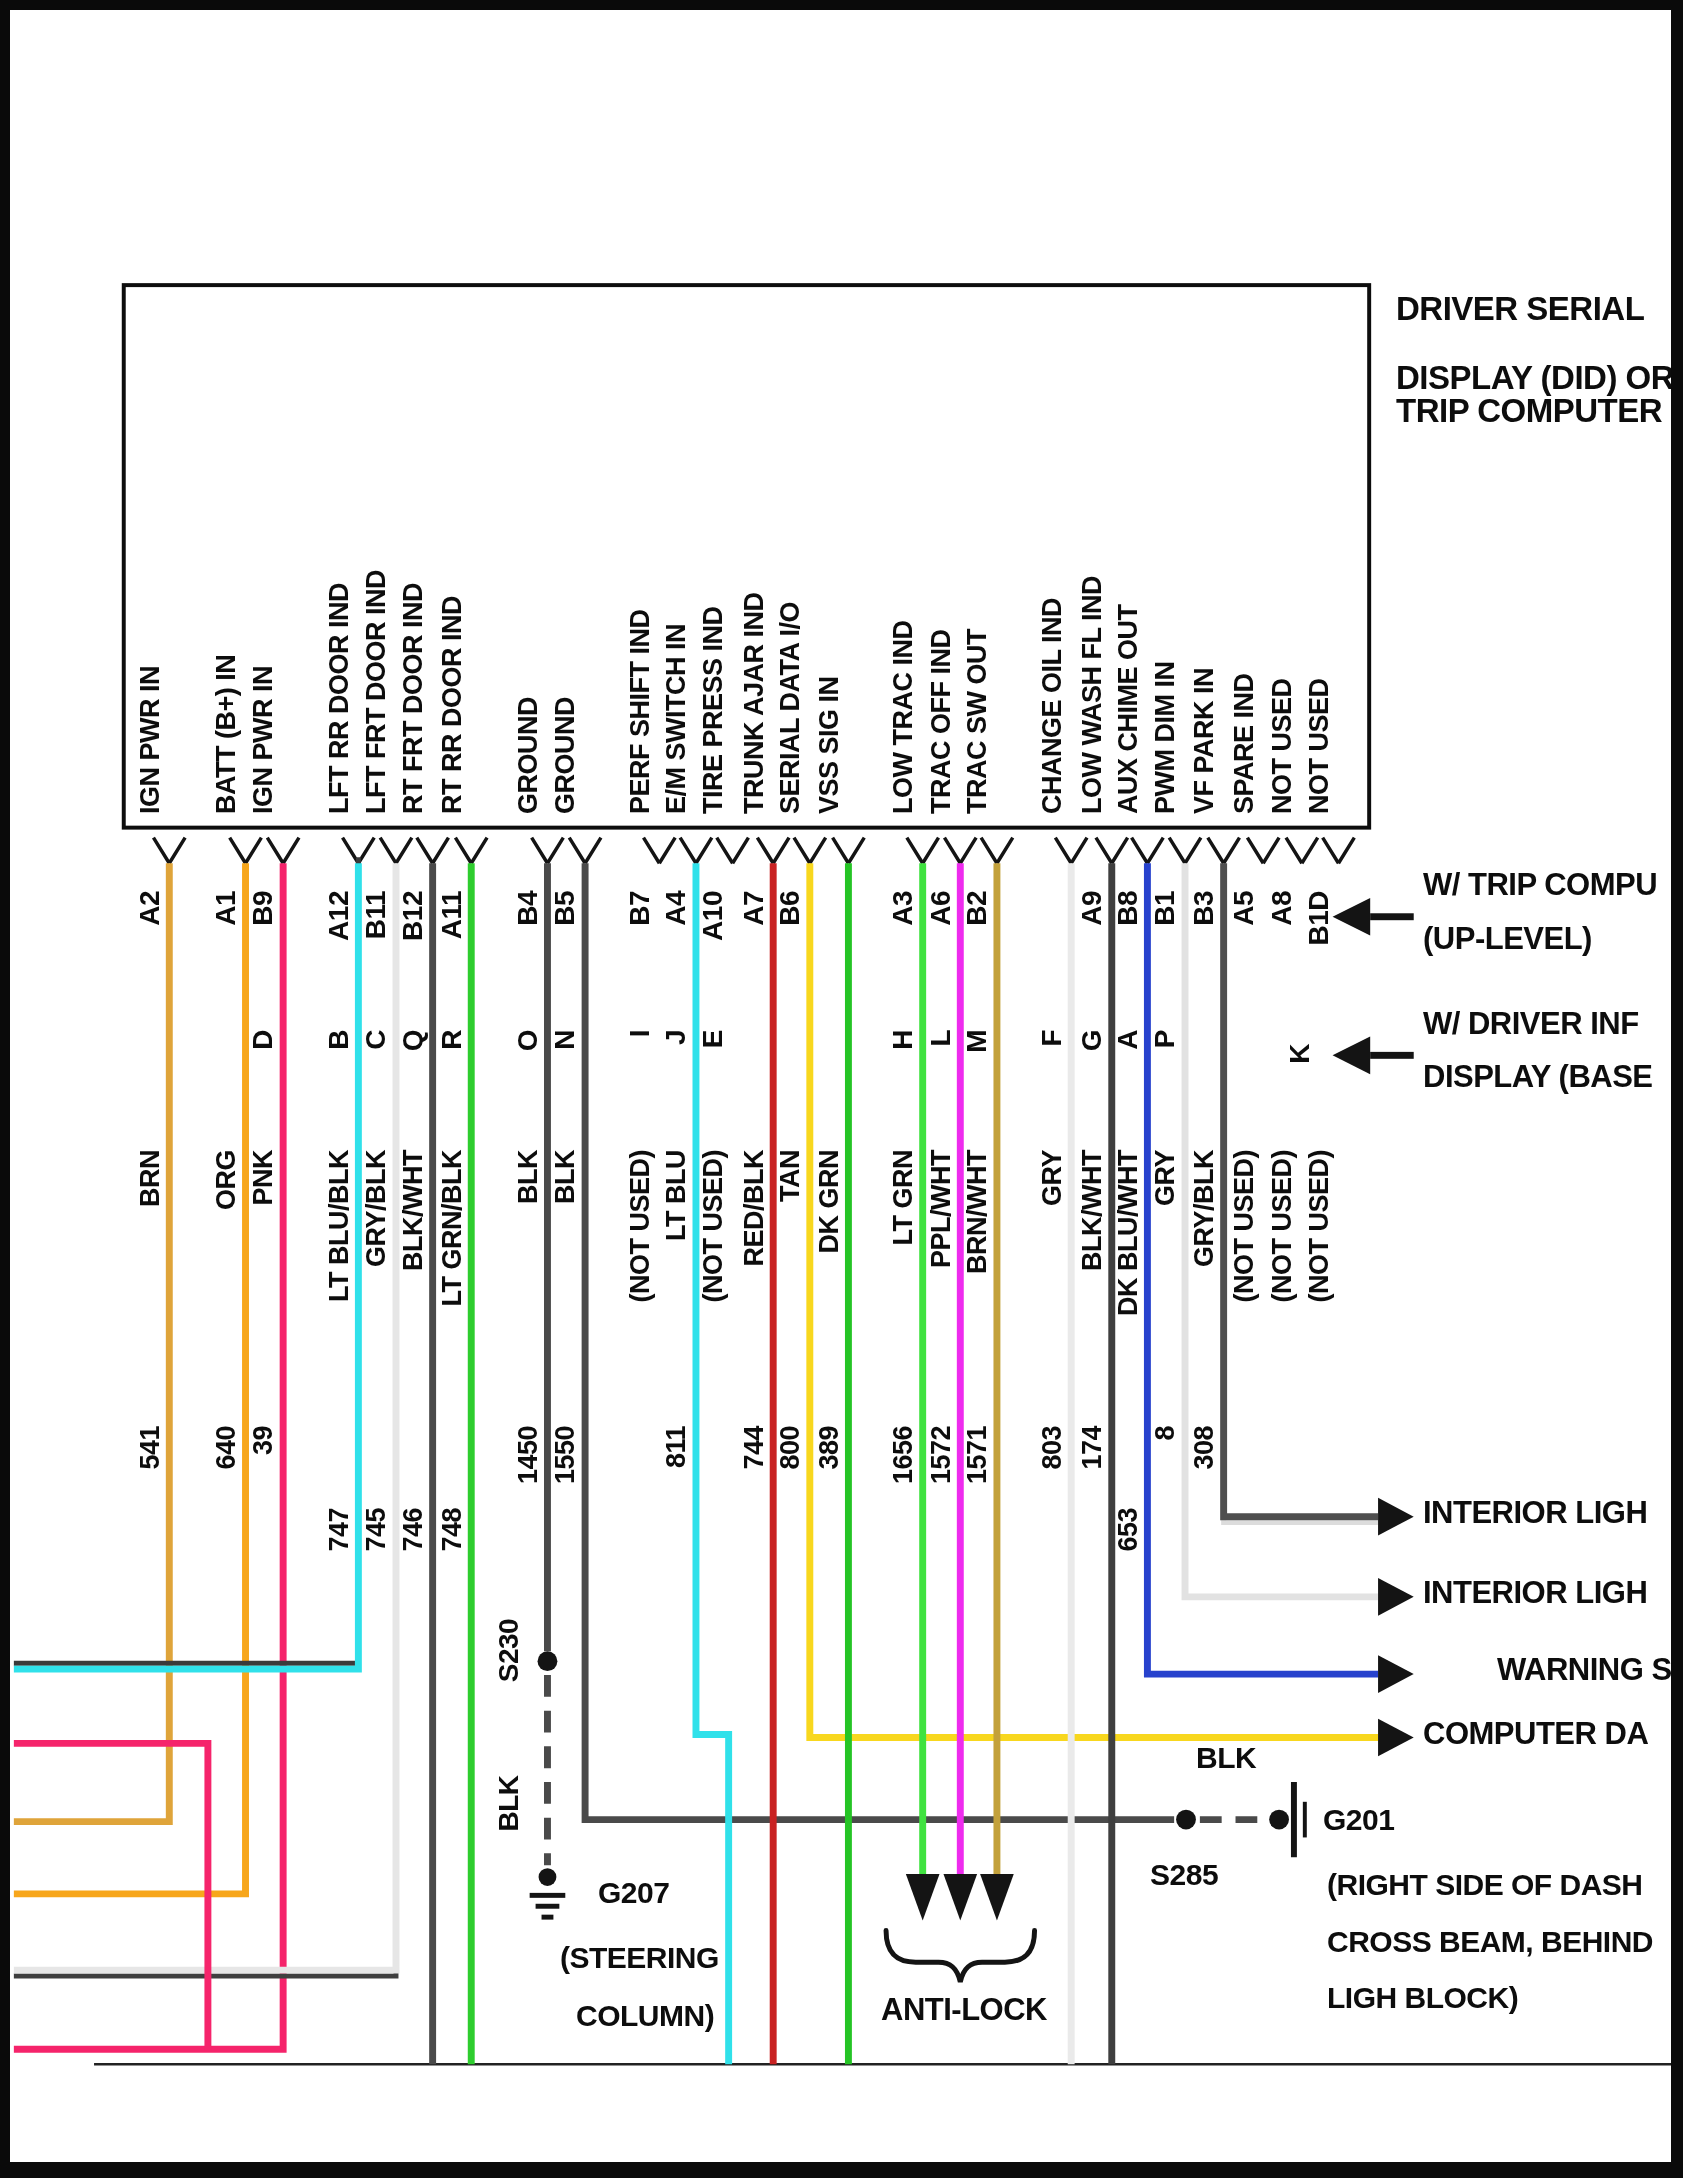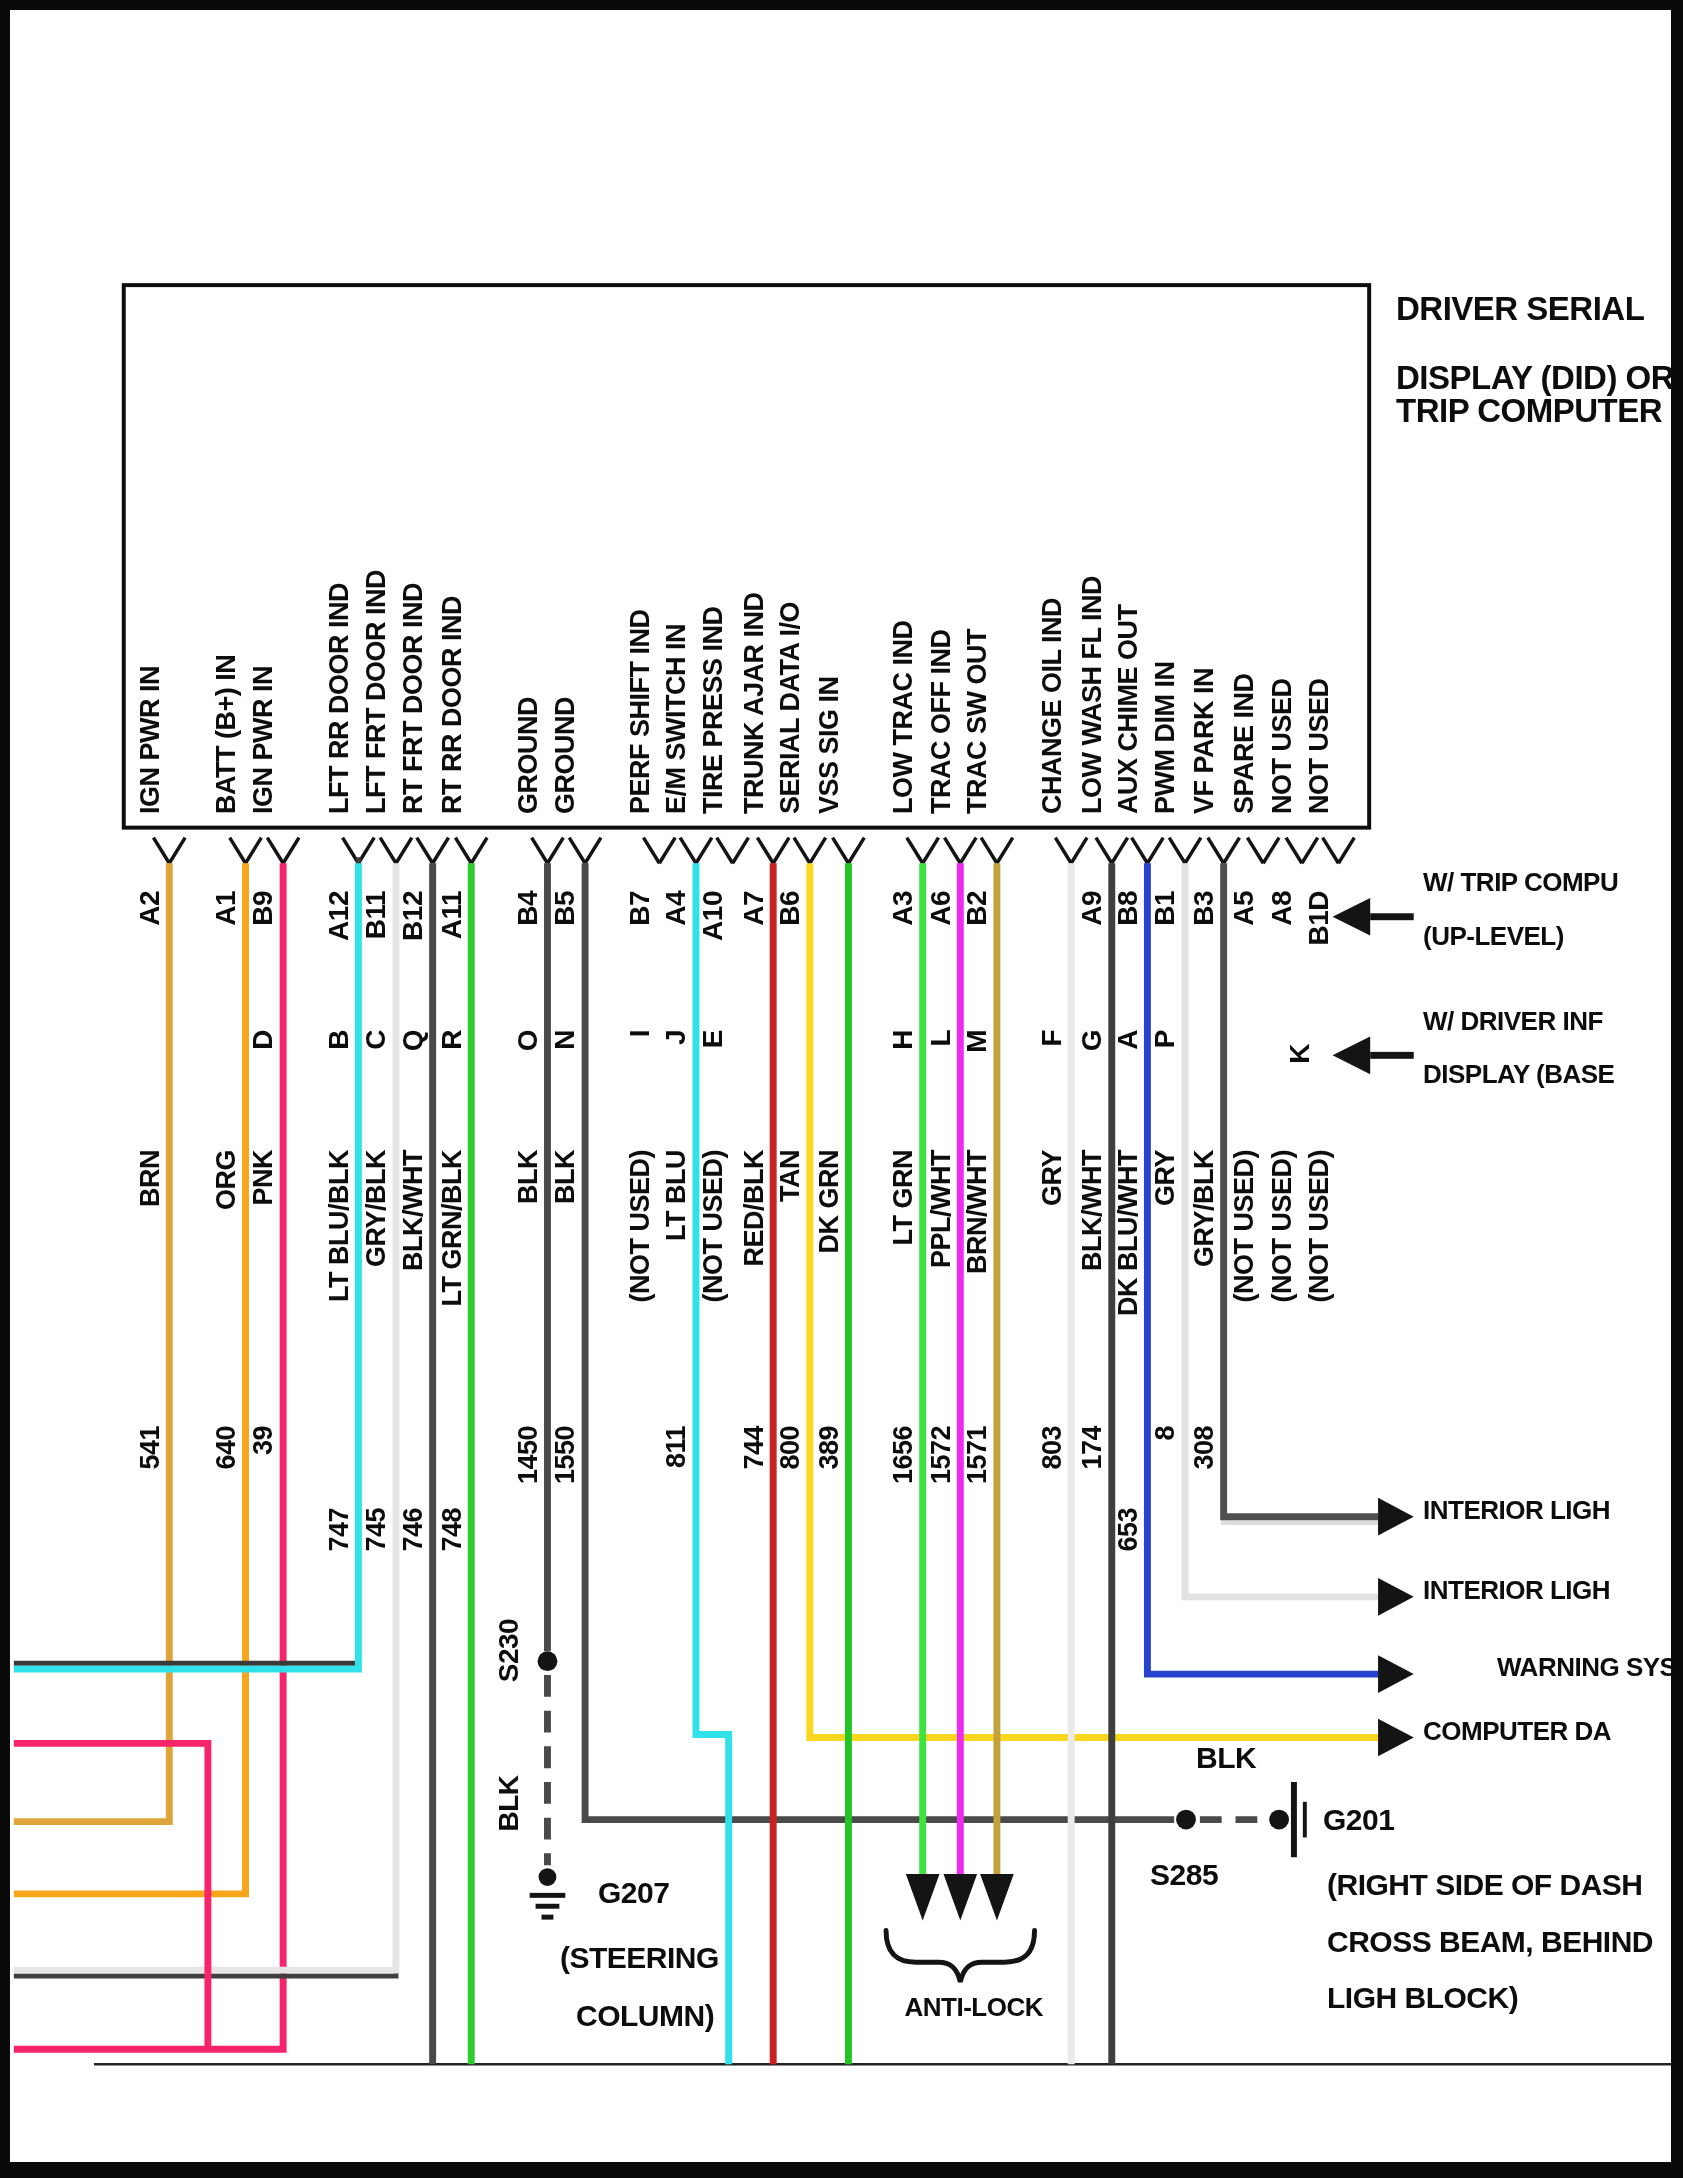--- a/index.html
+++ b/index.html
@@ -6,21 +6,21 @@
   #stage{
     position:relative;width:1683px;height:2178px;background:#ffffff;
     overflow:hidden;font-family:"Liberation Sans",sans-serif;
   }
   .frame{position:absolute;background:#0a0a0a;z-index:60;}
   .txt{position:absolute;font-weight:bold;color:#0d0d0d;white-space:nowrap;z-index:10;
        letter-spacing:-0.5px;line-height:1.05;}
   .vlabel{position:absolute;font-weight:bold;color:#0d0d0d;white-space:nowrap;z-index:10;
        transform:rotate(-90deg);transform-origin:0 0;letter-spacing:-0.5px;line-height:1;}
   #wires{position:absolute;left:0;top:0;z-index:5;} .sz28{font-size:28px;} .sz30{font-size:30px;}
-  .sz31{font-size:26px;} .sz33{font-size:33px;}
+  .sz31{font-size:31px;} .sz33{font-size:33px;}
 </style>
 </head>
 <body>
 
 <div id="stage">
 
   <svg id="wires" width="1683" height="2178" viewBox="0 0 1700 2200">
       <rect x="125" y="288" width="1258" height="548" fill="none" stroke="#0d0d0d" stroke-width="4"></rect>
       <line x1="95" y1="2085" x2="1690" y2="2085" stroke="#222" stroke-width="2.5"></line>
       <path d="M 155 846 L 171 872 M 187 846 L 171 872" stroke="#141414" stroke-width="3.5" fill="none"></path>

